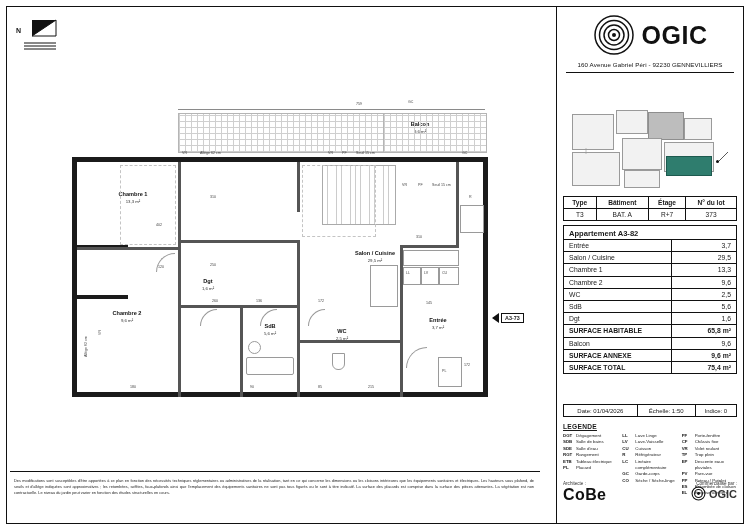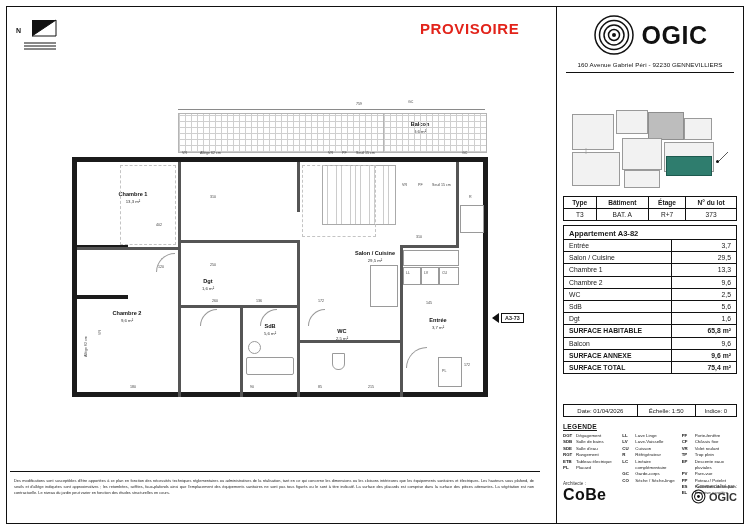--- a/index.html
+++ b/index.html
@@ -62,21 +62,21 @@
   
   .legend{position:absolute;left:563px;top:423px;width:174px;}
   .legend h4{margin:0 0 3px 0;font-size:6.6px;text-decoration:underline;letter-spacing:.3px;}
   .legcols{display:flex;gap:4px;font-size:4.4px;line-height:1.45;}
   .legcol{flex:1;}
   .legrow{display:flex;}
   .legkey{width:13px;font-weight:bold;}
   .legval{flex:1;}
 
   
-  .archbar{position:absolute;left:563px;top:481px;width:174px;display:flex;justify-content:space-between;align-items:flex-end;}
+  .archbar{position:absolute;left:563px;top:481px;width:174px;display:flex;justify-content:space-between;}
   .arch-l,.arch-r{font-size:4.6px;color:#333;}
   .cobe{font-size:16px;font-weight:bold;letter-spacing:.4px;color:#111;}
   .comm-logo{display:flex;align-items:center;gap:3px;font-size:11px;font-weight:bold;}
 
   
   .disclaimer{
     position:absolute;left:14px;top:478px;width:520px;
     font-size:3.9px;line-height:1.5;color:#222;text-align:justify;
   }
   .disc-line{position:absolute;left:10px;top:471px;width:530px;height:1px;background:#111;}
@@ -121,21 +121,20 @@
     <svg width="46" height="36" viewBox="0 0 46 36">
       <polygon points="16,4 40,4 16,20" fill="#111"></polygon>
       <polygon points="16,20 40,4 40,20" fill="none" stroke="#111" stroke-width="1"></polygon>
       <line x1="8" y1="27" x2="40" y2="27" stroke="#111" stroke-width="1"></line>
       <line x1="8" y1="30" x2="40" y2="30" stroke="#111" stroke-width="1"></line>
       <line x1="8" y1="33" x2="40" y2="33" stroke="#111" stroke-width="1"></line>
     </svg>
     <span class="lbl">N</span>
   </div>
 
-  <div class="provisoire">PROVISOIRE</div>
 
   <div class="logo-wrap">
     <div class="logo-row">
       <svg width="42" height="42" viewBox="0 0 42 42">
         <g fill="none" stroke="#111" stroke-width="1.5">
           <circle cx="21" cy="21" r="19"></circle>
           <circle cx="21" cy="21" r="14.5"></circle>
           <circle cx="21" cy="21" r="10"></circle>
           <circle cx="21" cy="21" r="5.5"></circle>
         </g>

